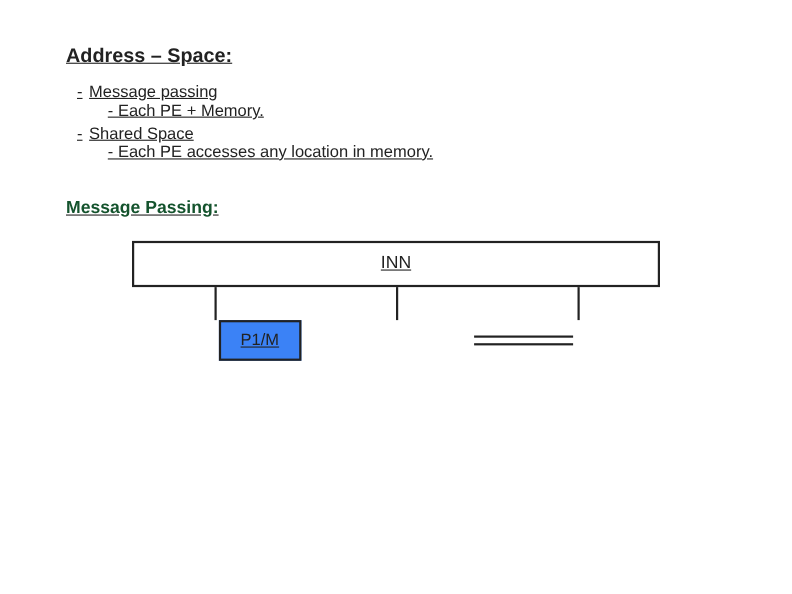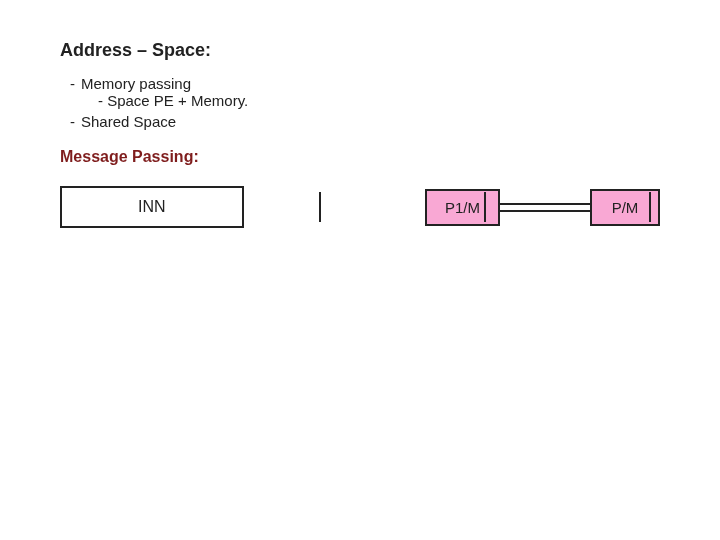--- a/index.html
+++ b/index.html
@@ -11,20 +11,21 @@
       font-size: 15px;
       color: #222;
       overflow: hidden;
     }
 
     .slide {
       width: 720px;
       height: 540px;
       padding: 40px 60px;
       position: relative;
+      text-decoration: underline;
     }
 
     .title {
       font-size: 18px;
       font-weight: bold;
       color: #222;
       margin-bottom: 14px;
     }
 
     .subtitle {
@@ -58,29 +59,29 @@
 
     .bullet-sub {
       margin-left: 28px;
       color: #222;
       font-size: 15px;
     }
 
     .section-heading {
       font-size: 16px;
       font-weight: bold;
-      color: #7f1d1d;
-      margin-top: 18px;
+      color: #14532d;
+      margin-top: 34px;
       margin-bottom: 20px;
     }
 
     
     .diagram {
       display: flex;
-      flex-direction: row;
+      flex-direction: column;
       align-items: center;
       margin-top: 0;
     }
 
     .inn-box {
       border: 2px solid #222;
       padding: 10px 0;
       width: 480px;
       text-align: center;
       font-size: 16px;
@@ -100,21 +101,21 @@
       display: flex;
       width: 480px;
       justify-content: space-around;
       align-items: center;
     }
 
     .pe-box {
       border: 2px solid #222;
       padding: 8px 18px;
       font-size: 15px;
-      background: #f9a8d4;
+      background: #3b82f6;
       text-align: center;
       min-width: 70px;
     }
 
     
     .double-line-connector {
       display: flex;
       flex-direction: column;
       justify-content: center;
       gap: 5px;
@@ -132,29 +133,30 @@
 
 <div class="slide">
 
   <div class="title">Address – Space:</div>
 
 
   <div class="bullet-list">
     <div class="bullet-item">
       <div class="bullet-main">
         <span class="dash">-</span>
-        <span>Memory passing</span>
+        <span>Message passing</span>
       </div>
-      <div class="bullet-sub">- Space PE + Memory.</div>
+      <div class="bullet-sub">- Each PE + Memory.</div>
     </div>
     <div class="bullet-item">
       <div class="bullet-main">
         <span class="dash">-</span>
         <span>Shared Space</span>
       </div>
+      <div class="bullet-sub">- Each PE accesses any location in memory.</div>
     </div>
   </div>
 
   <div class="section-heading">Message Passing:</div>
 
   <div class="diagram">
     <div class="inn-box">INN</div>
 
     <div class="connectors" style="position:relative; height:30px;">
 
@@ -167,17 +169,16 @@
 
     <div class="pe-boxes">
       <div class="pe-box">P1/M</div>
 
 
       <div class="double-line-connector">
         <div class="dline"></div>
         <div class="dline"></div>
       </div>
 
-      <div class="pe-box">P/M</div>
     </div>
   </div>
 
 </div>
 
 </body></html>

